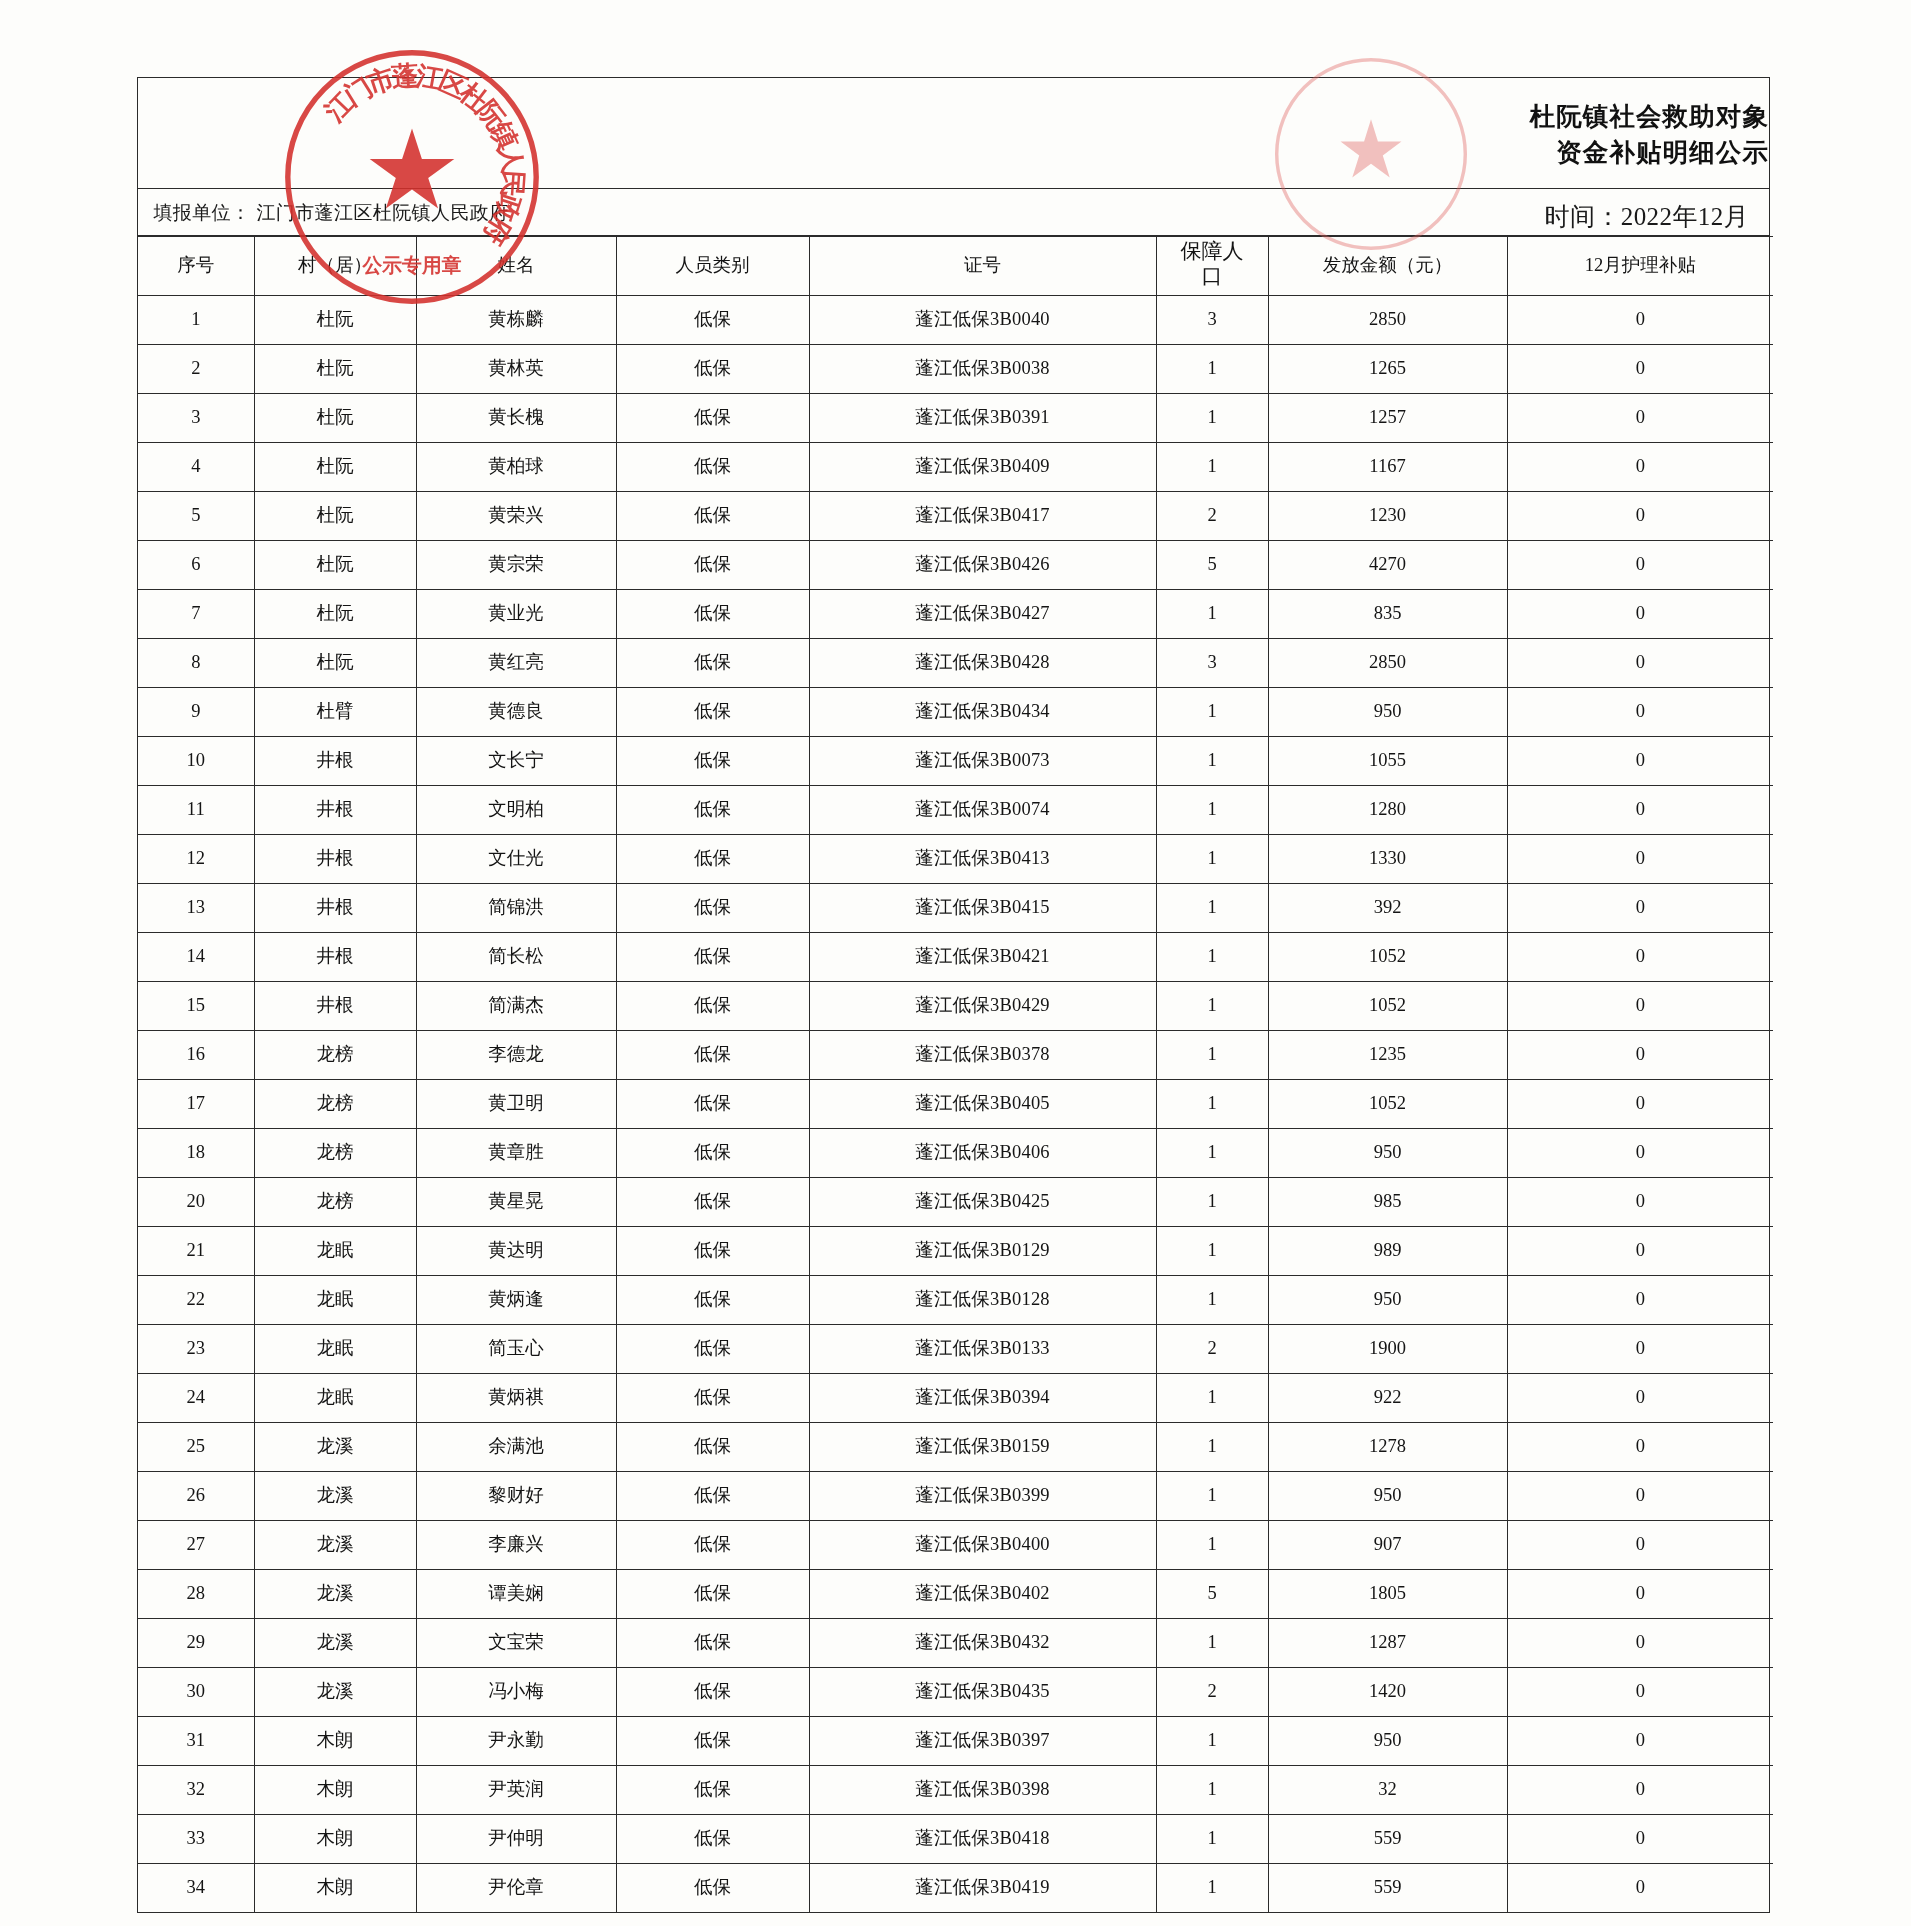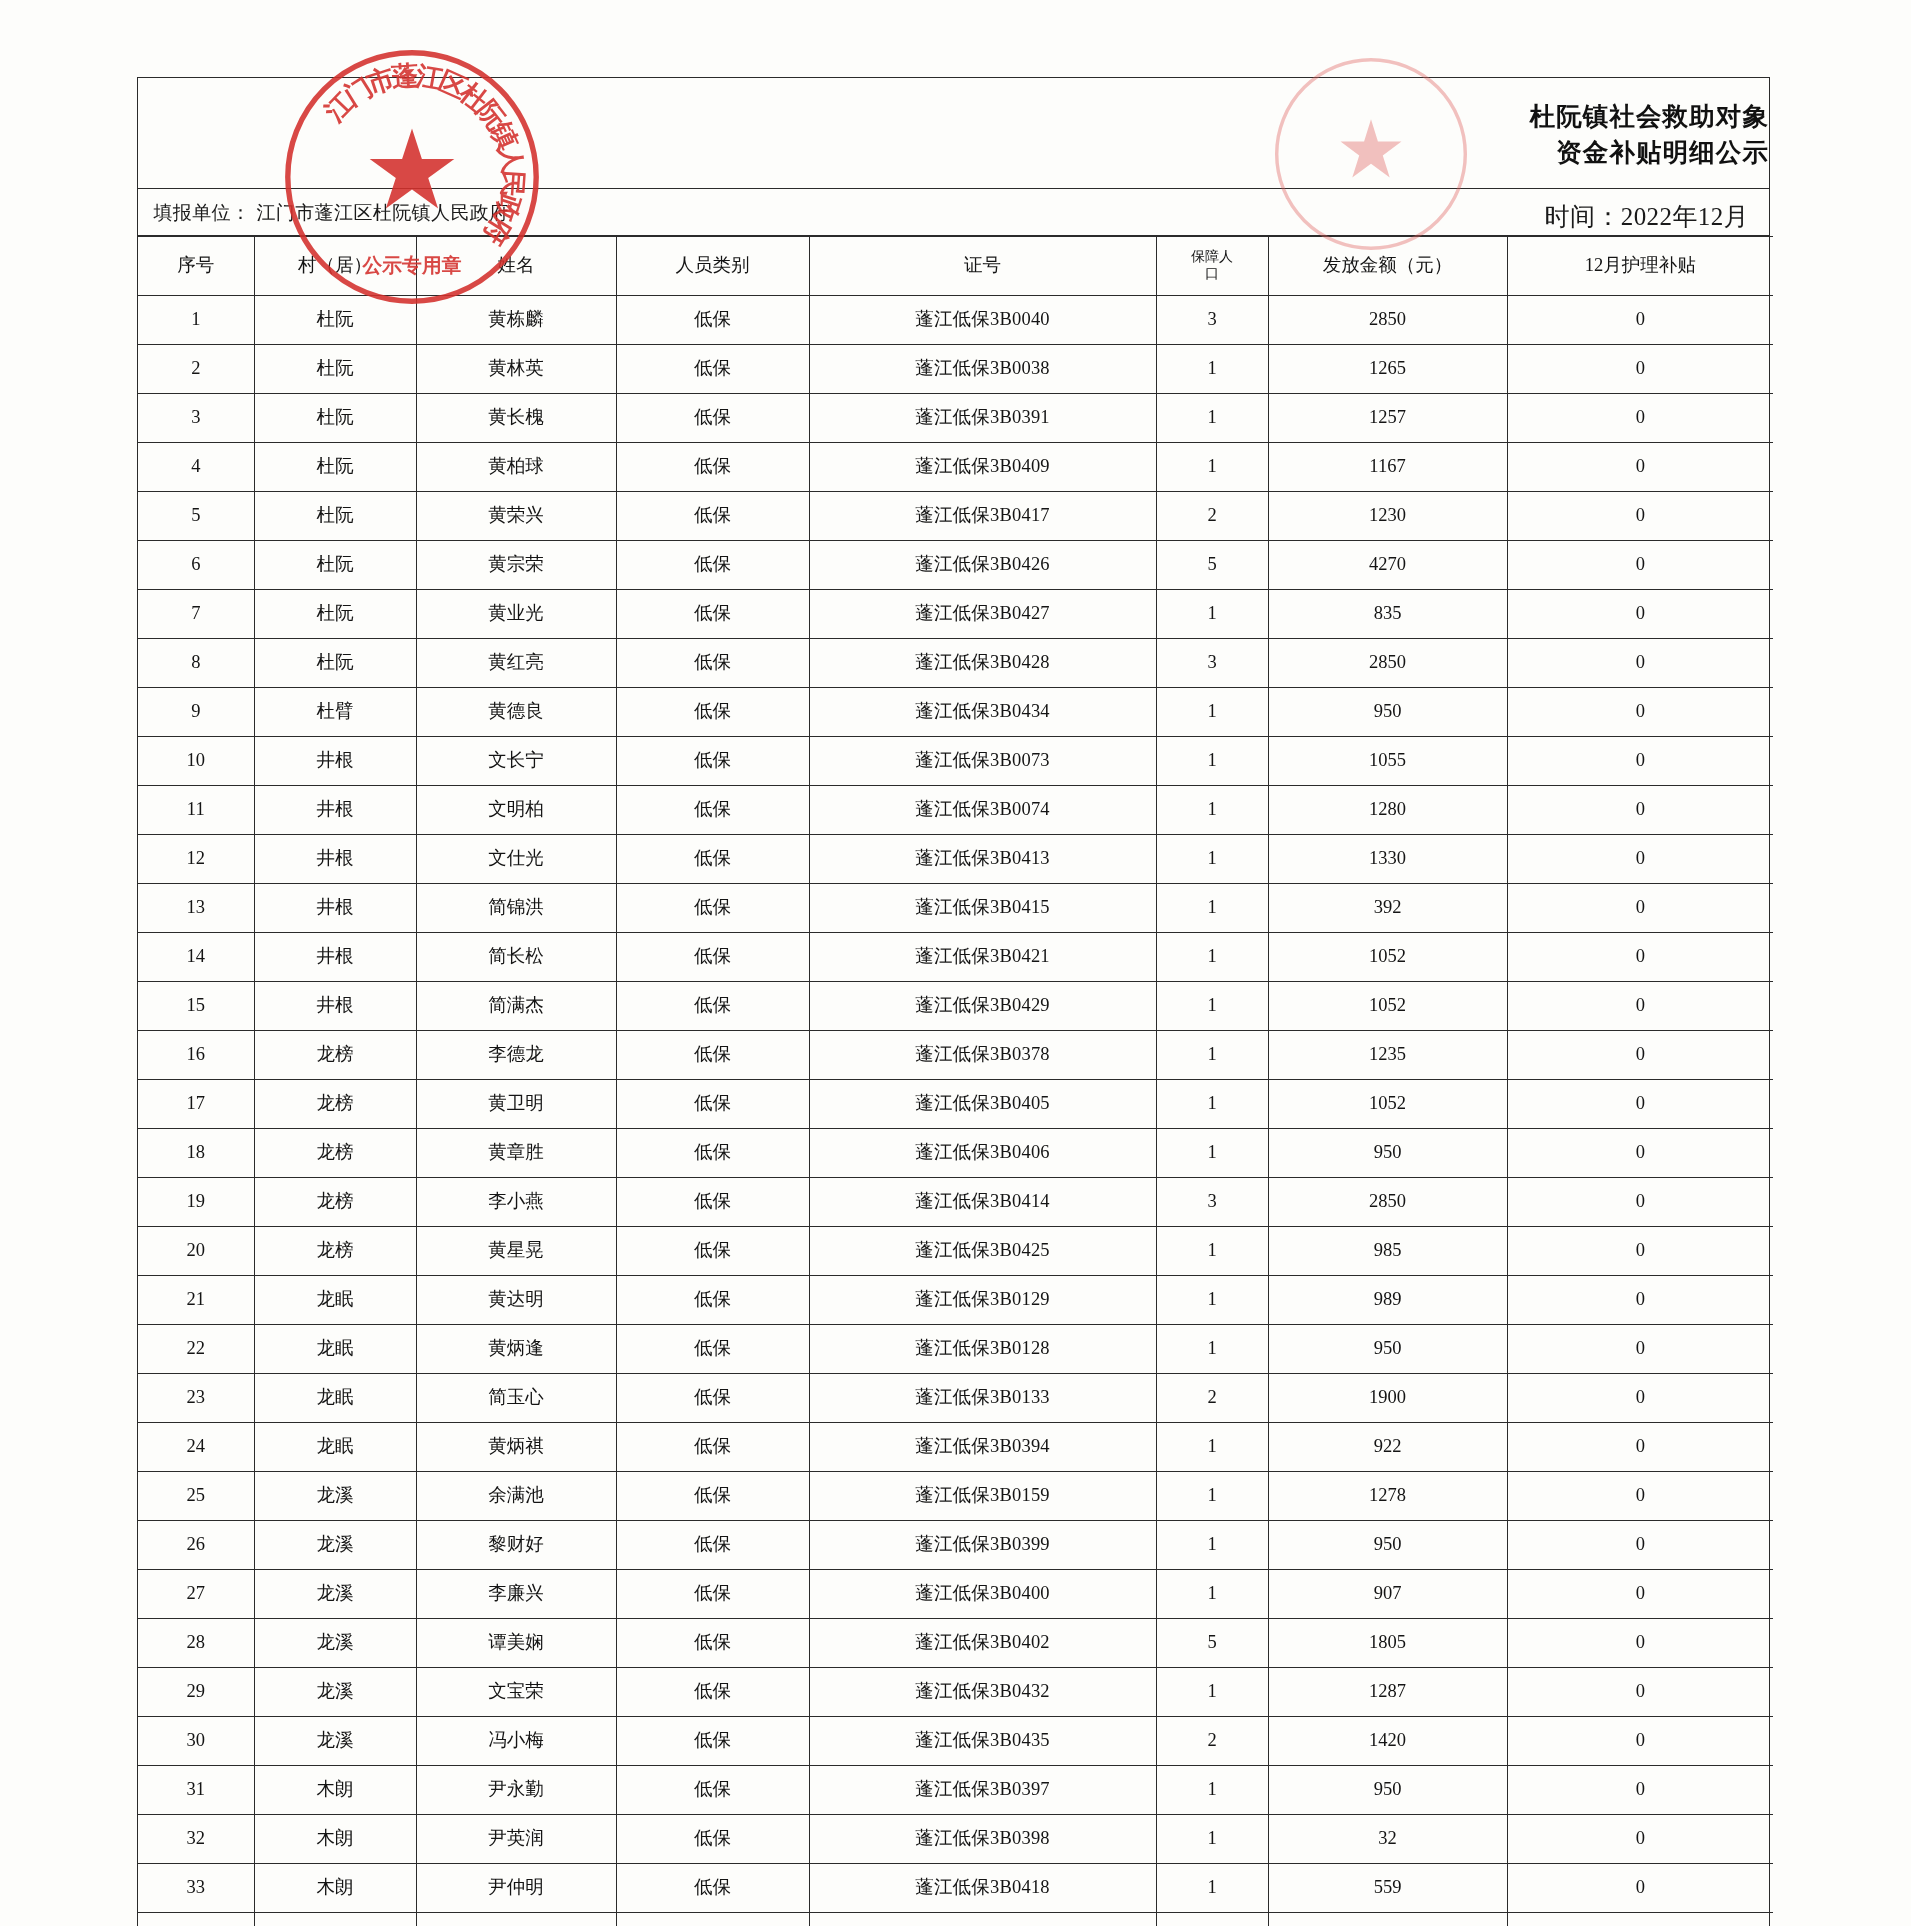--- a/index.html
+++ b/index.html
@@ -105,21 +105,21 @@
   .c-idx   { width: 116px; }
   .c-vill  { width: 162px; }
   .c-name  { width: 200px; }
   .c-type  { width: 193px; }
   .c-cert  { width: 347px; }
   .c-pop   { width: 112px; }
   .c-amt   { width: 239px; }
   .c-care  { width: 266px; }
 
   .hdr-pop {
-    font-size: 14px;
+    font-size: 21px;
     line-height: 1.18;
     font-family: Liberation Mono, monospace;
   }
   .cert-txt { letter-spacing: 0.2px; }
 
   
   .seal {
     position: absolute;
     left: 277px;
     top: 42px;
@@ -360,30 +360,20 @@
             <td>18</td>
             <td>龙榜</td>
             <td>黄章胜</td>
             <td>低保</td>
             <td class="cert-txt">蓬江低保3B0406</td>
             <td>1</td>
             <td>950</td>
             <td>0</td>
           </tr>
           <tr>
-            <td>19</td>
-            <td>龙榜</td>
-            <td>李小燕</td>
-            <td>低保</td>
-            <td class="cert-txt">蓬江低保3B0414</td>
-            <td>3</td>
-            <td>2850</td>
-            <td>0</td>
-          </tr>
-          <tr>
             <td>20</td>
             <td>龙榜</td>
             <td>黄星晃</td>
             <td>低保</td>
             <td class="cert-txt">蓬江低保3B0425</td>
             <td>1</td>
             <td>985</td>
             <td>0</td>
           </tr>
           <tr>

